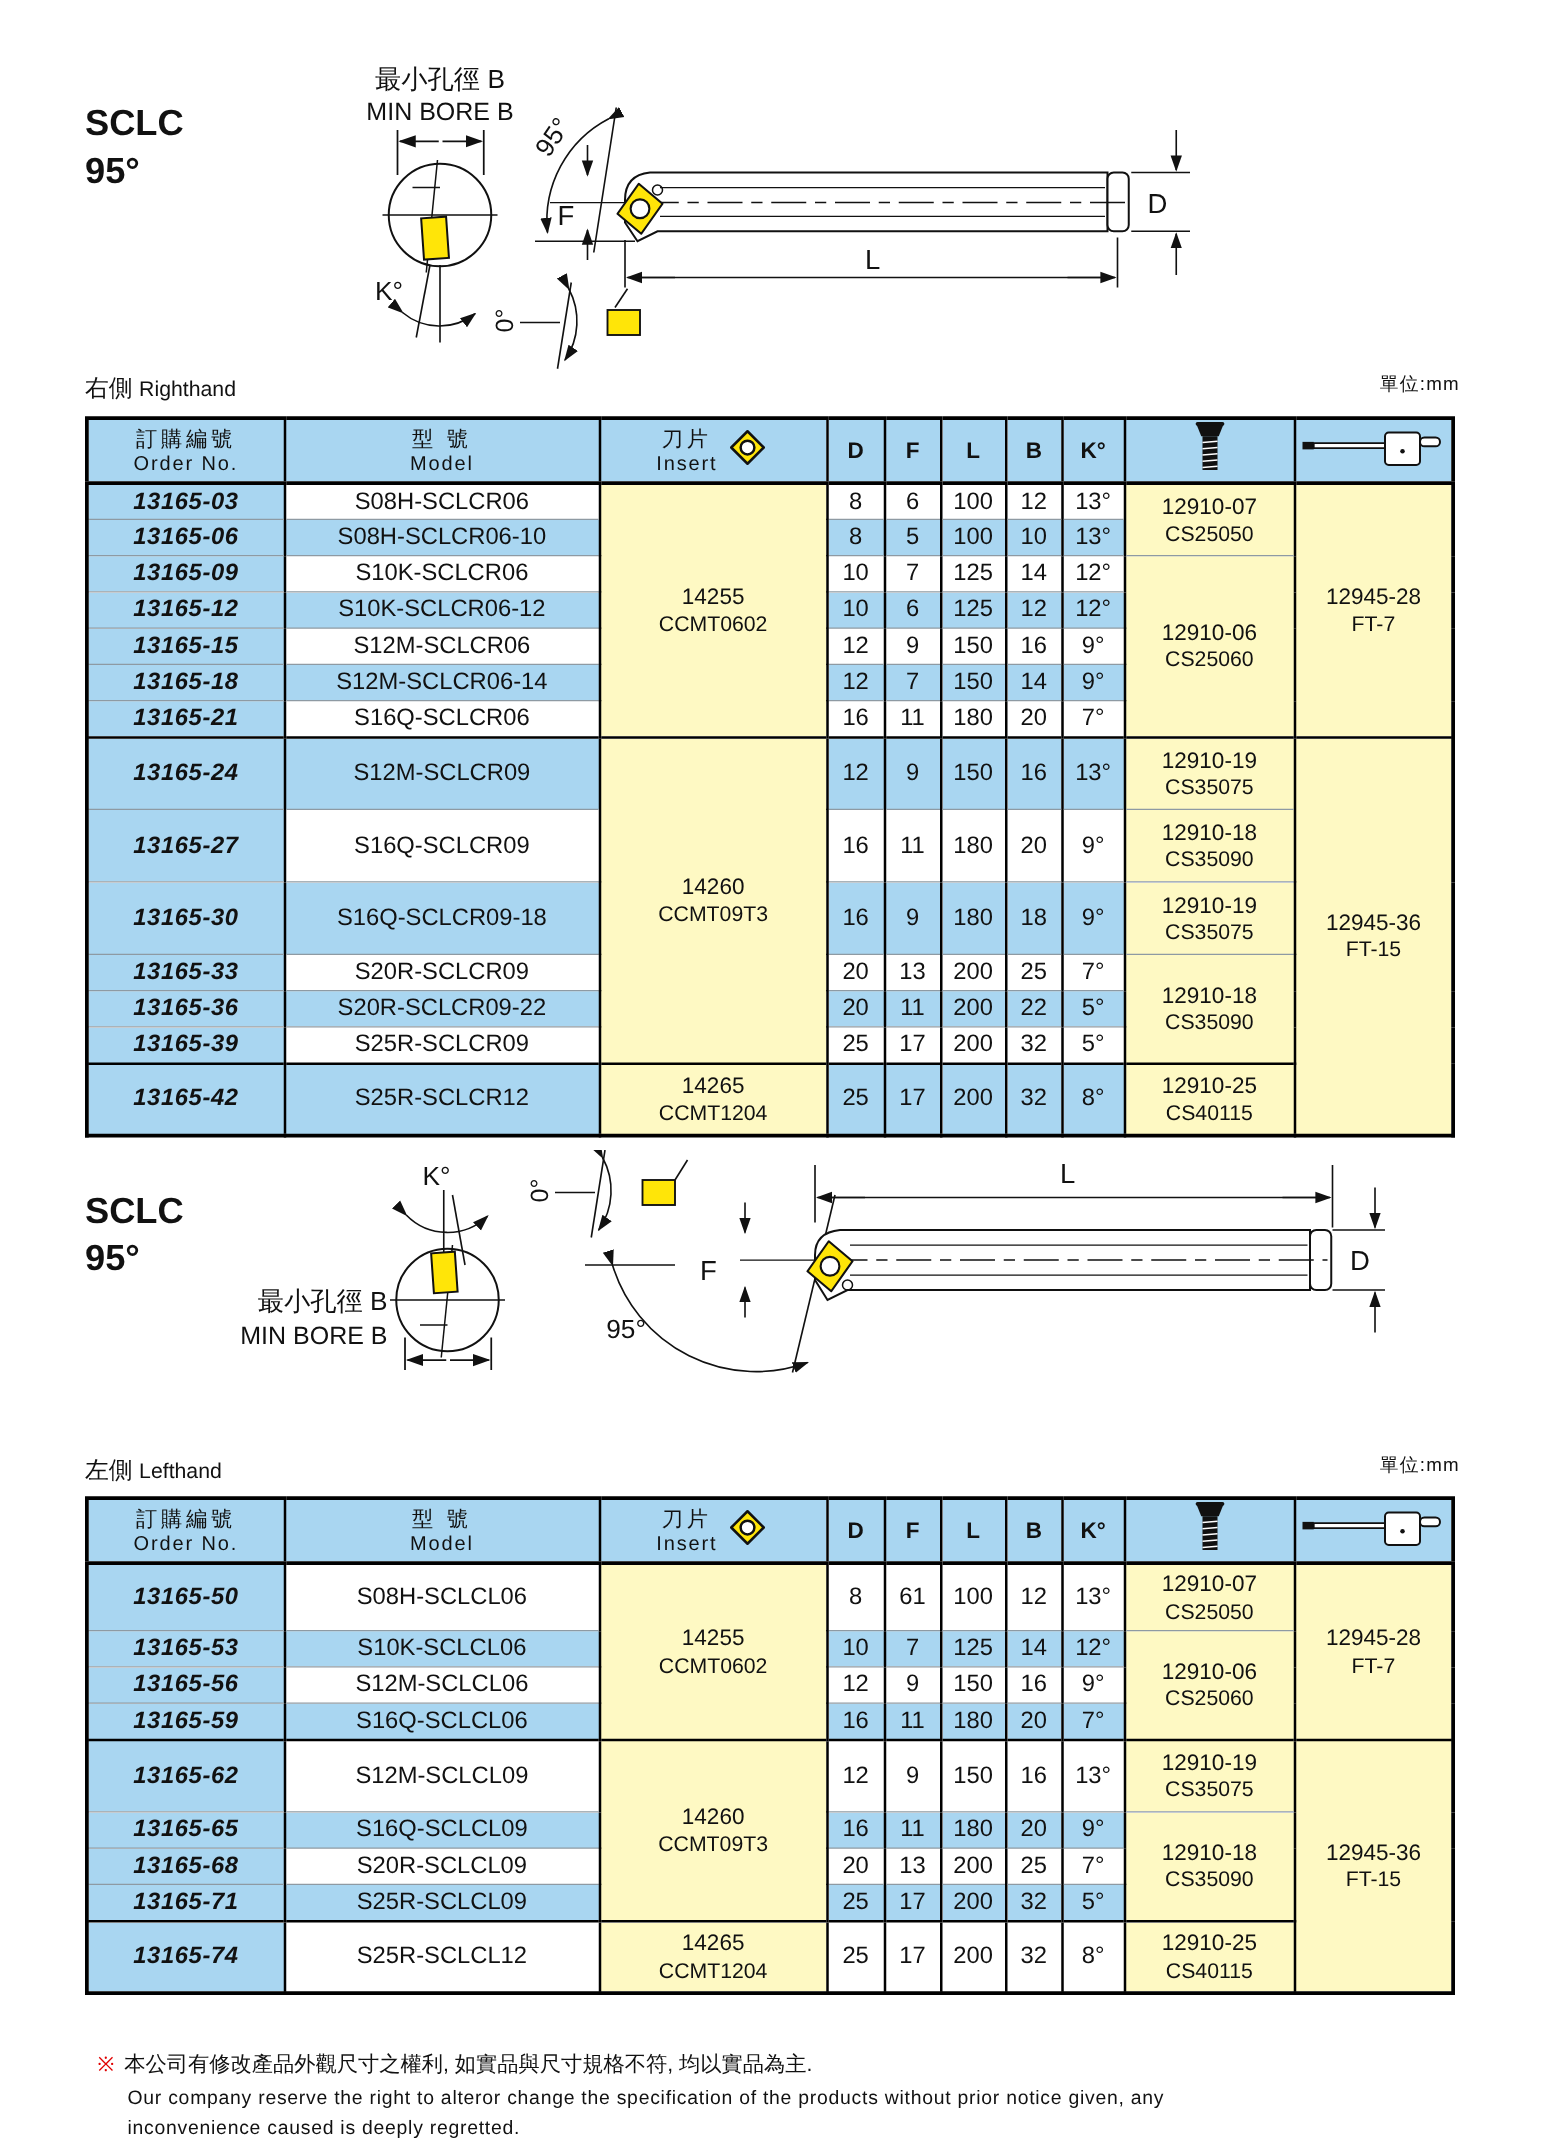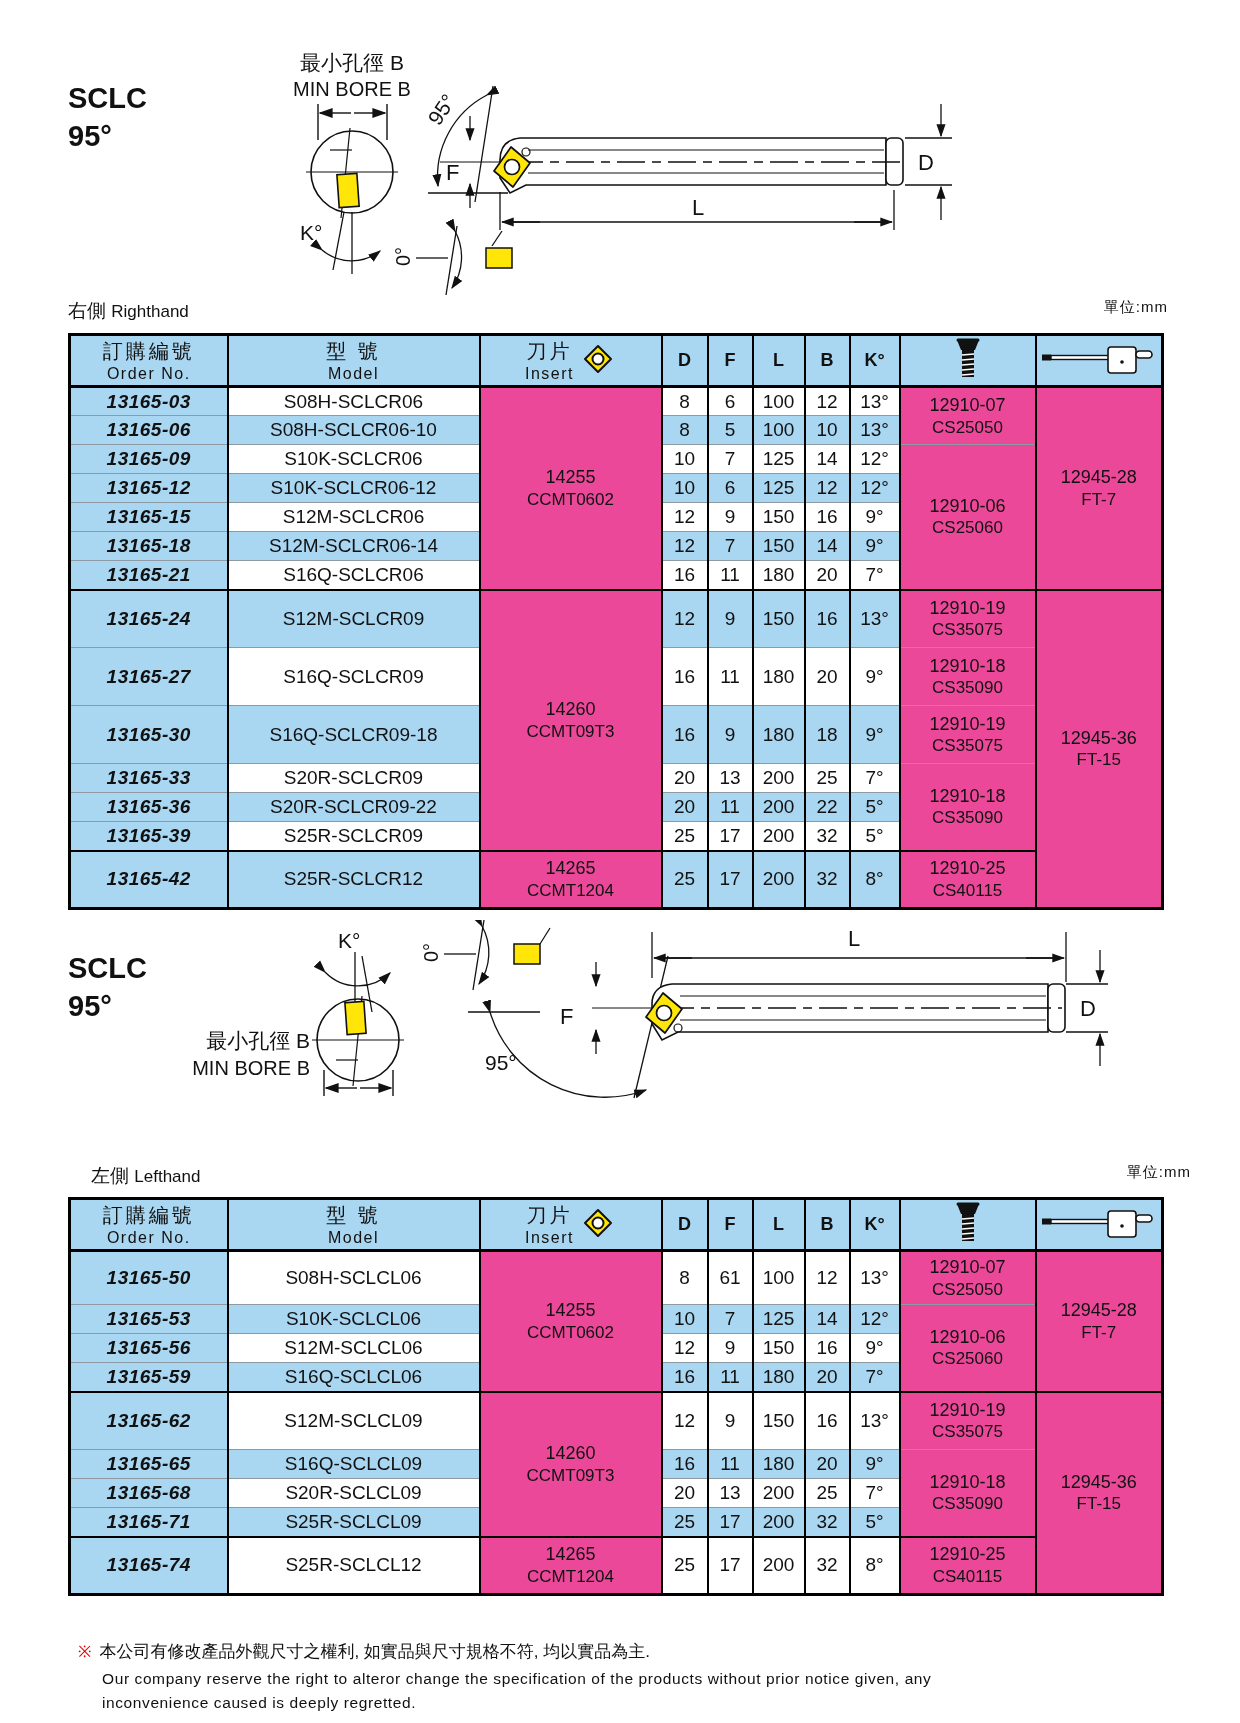--- a/index.html
+++ b/index.html
@@ -29,30 +29,30 @@
     border-left:2px solid #000;border-right:2px solid #000;
     text-align:center;vertical-align:middle;overflow:hidden;
   }
   table.spec thead th{
     background:var(--blue);
     border-top:3px solid #000;border-bottom:3px solid #000;
     height:52px;font-weight:bold;
   }
   table.spec td{border-top:1.5px solid var(--rowline);}
   table.spec tr.group-start td{border-top:2.5px solid #000;margin-top:20px;}
-  .th-zh{font-size:20px;font-weight:normal;letter-spacing:3px;}
+  .th-zh{font-size:17px;font-weight:normal;letter-spacing:3px;}
   .th-en{font-size:16px;font-weight:normal;letter-spacing:1.5px;}
   .th-letter{font-size:18px;font-weight:bold;}
   .th-insert{display:flex;align-items:center;justify-content:center;gap:6px;}
   .th-insert .lines{text-align:center;}
   td.order-cell{background:var(--blue);font-style:italic;font-weight:bold;font-size:19px;letter-spacing:.5px;}
   td.model-cell{font-size:19px;}
   td.num-cell{font-size:19px;}
   tr.shaded td.striped{background:var(--blue);}
-  td.merged-cell{background:#ec4899;font-size:17px;line-height:1.25;}
+  td.merged-cell{background:#fef9c3;font-size:17px;line-height:1.25;}
   td.merged-cell .l1{font-size:18px;}
   td.merged-cell .l2{font-size:17px;}
   tr{height:29px;}
   tr.tall{height:58px;}
   tr.tall1{height:54px;}
 
   
   .footnote{font-size:17px;}
   .footnote .sym{color:#e00000;margin-right:8px;font-size:16px;}
   .footnote .en{font-size:15.5px;letter-spacing:.6px;line-height:1.55;margin-left:24px;margin-top:4px;}
@@ -474,21 +474,21 @@
 
   <text x="1080" y="96" font-size="22">D</text>
   <g stroke="#111" stroke-width="1.3" fill="none">
     <line x1="1066" y1="64" x2="1108" y2="64"></line>
     <line x1="1066" y1="112" x2="1108" y2="112"></line>
     <line x1="1100" y1="30" x2="1100" y2="62" marker-end="url(#a2)"></line>
     <line x1="1100" y1="146" x2="1100" y2="114" marker-end="url(#a2)"></line>
   </g>
 </svg>
 
-<div class="abs label-row" style="top:1163px;left:68px;margin-left:23px;">
+<div class="abs label-row" style="top:1163px;left:68px;">
   <div class="hand-label">
     <span>左側</span>
     <span class="en">Lefthand</span>
   </div>
   <div class="unit-label">單位:mm</div>
 </div>
 
 <table class="spec abs" style="top:1197px;left:68px;">
     <colgroup>
       <col style="width: 158px;">

